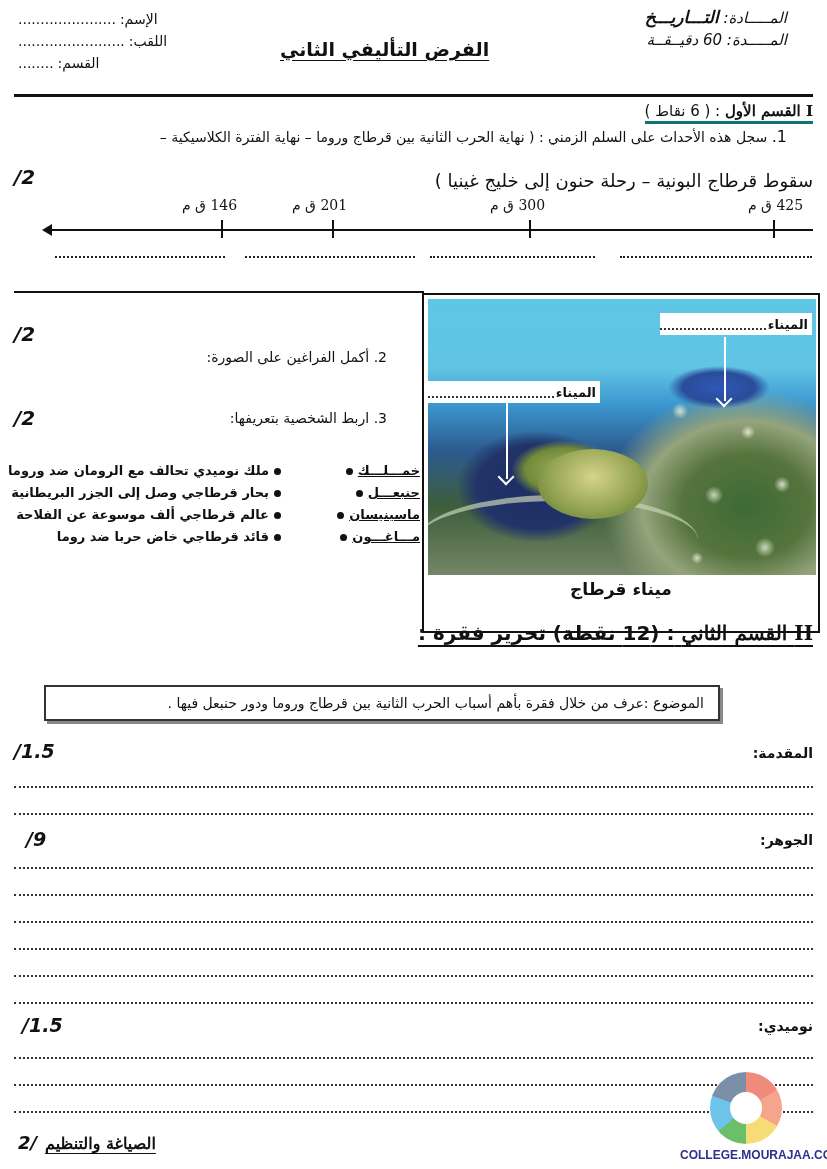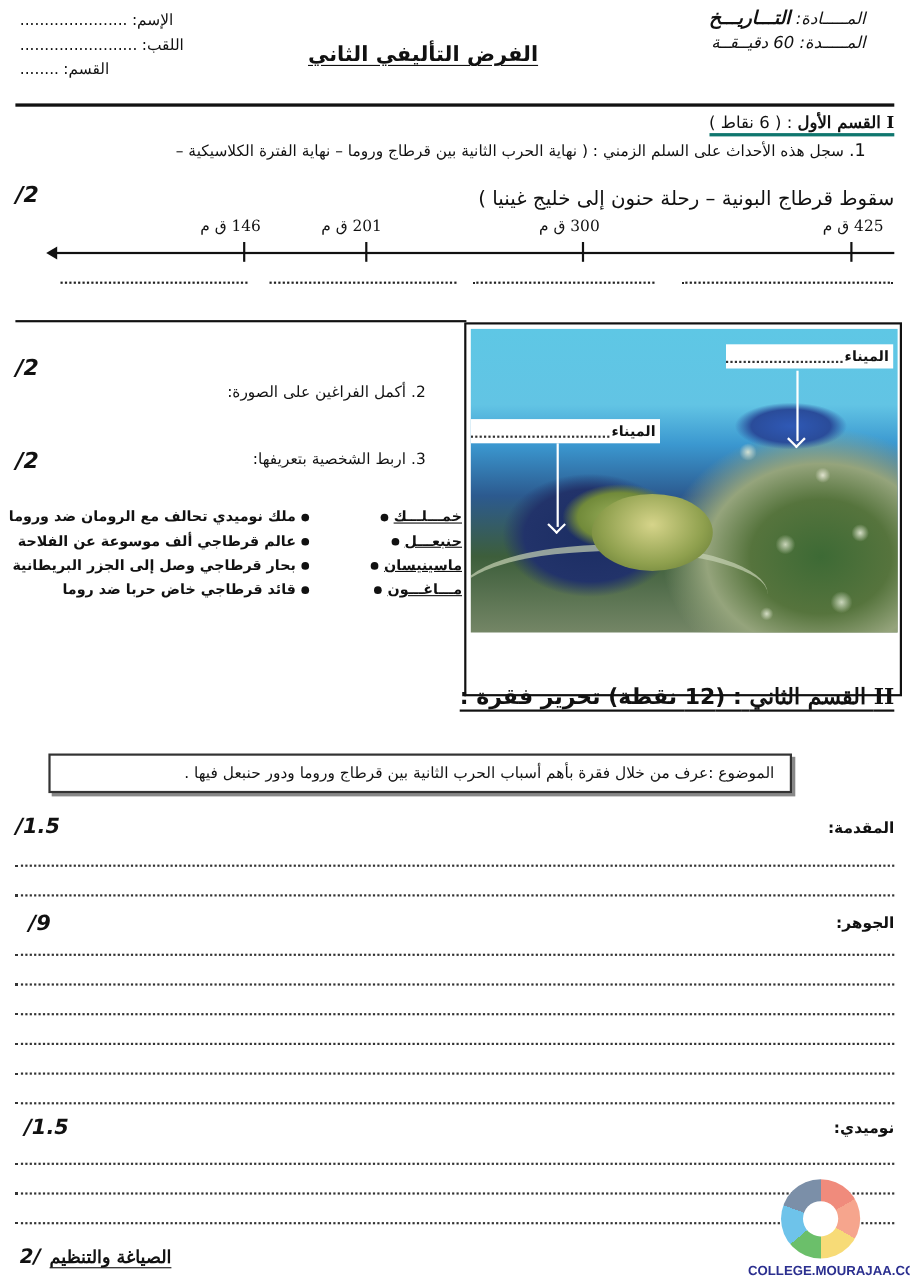--- a/index.html
+++ b/index.html
@@ -142,41 +142,42 @@
 
 <div class="abs rtl" style="left:330px; width:90px; top:460px; text-align:right;text-decoration:underline;">
   <div class="match-row"><span>خمـــلـــك</span><span class="bullet"></span></div>
   <div class="match-row"><span>حنبعـــل</span><span class="bullet"></span></div>
   <div class="match-row"><span>ماسينيسان</span><span class="bullet"></span></div>
   <div class="match-row"><span>مـــاغـــون</span><span class="bullet"></span></div>
 </div>
 
 <div class="abs rtl" style="left:4px; width:282px; top:460px; text-align:right;">
   <div class="match-row"><span class="bullet"></span><span>ملك نوميدي تحالف مع الرومان ضد وروما</span></div>
+  <div class="match-row"><span class="bullet"></span><span>بحار قرطاجي وصل إلى الجزر البريطانية</span></div>
   <div class="match-row"><span class="bullet"></span><span>عالم قرطاجي ألف موسوعة عن الفلاحة</span></div>
-  <div class="match-row"><span class="bullet"></span><span>بحار قرطاجي وصل إلى الجزر البريطانية</span></div>
   <div class="match-row"><span class="bullet"></span><span>قائد قرطاجي خاض حربا ضد روما</span></div>
 </div>
 
 <div class="abs photo-frame">
   <div class="abs photo">
     <div class="shore"></div>
     <div class="island"></div>
     <div class="noise"></div>
     <div class="label-box rtl" style="right:4px; top:14px; width:152px;">
       <span>الميناء</span>
       <span class="fill"></span>
     </div>
     <div class="arrow" style="left:296px; top:38px; height:64px;"></div>
     <div class="label-box rtl" style="left:0; top:82px; width:172px;">
       <span>الميناء</span>
       <span class="fill"></span>
     </div>
     <div class="arrow" style="left:78px; top:104px; height:76px;"></div>
   </div>
+  <div class="abs caption rtl">ميناء قرطاج</div>
 </div>
 
 <div class="abs sec2-title rtl">
   <span style="font-family:'DejaVu Serif',serif;">II القسم الثاني</span>
   <span>: (12 نقطة) تحرير فقرة :</span>
 </div>
 
 <div class="abs topic-box rtl">الموضوع :عرف من خلال فقرة بأهم أسباب الحرب الثانية بين قرطاج وروما  ودور حنبعل فيها .</div>
 
 <div class="abs sub-label rtl" style="top:745px;">المقدمة:</div>

